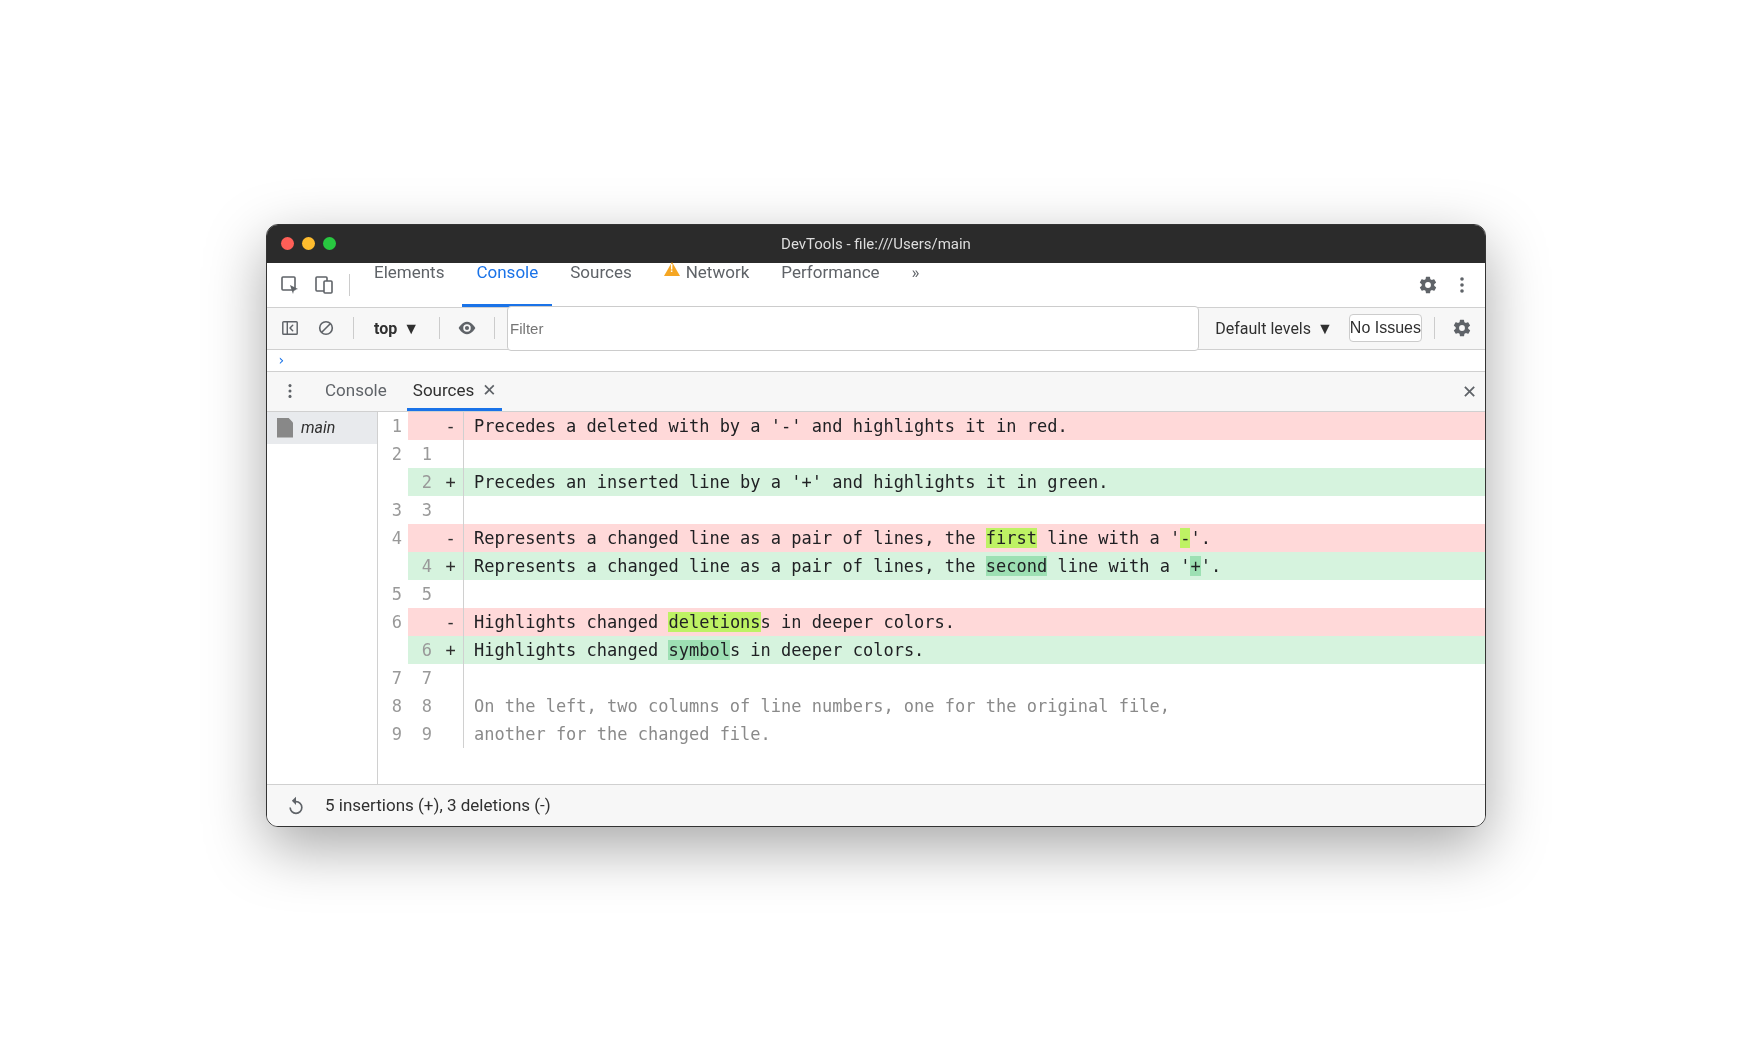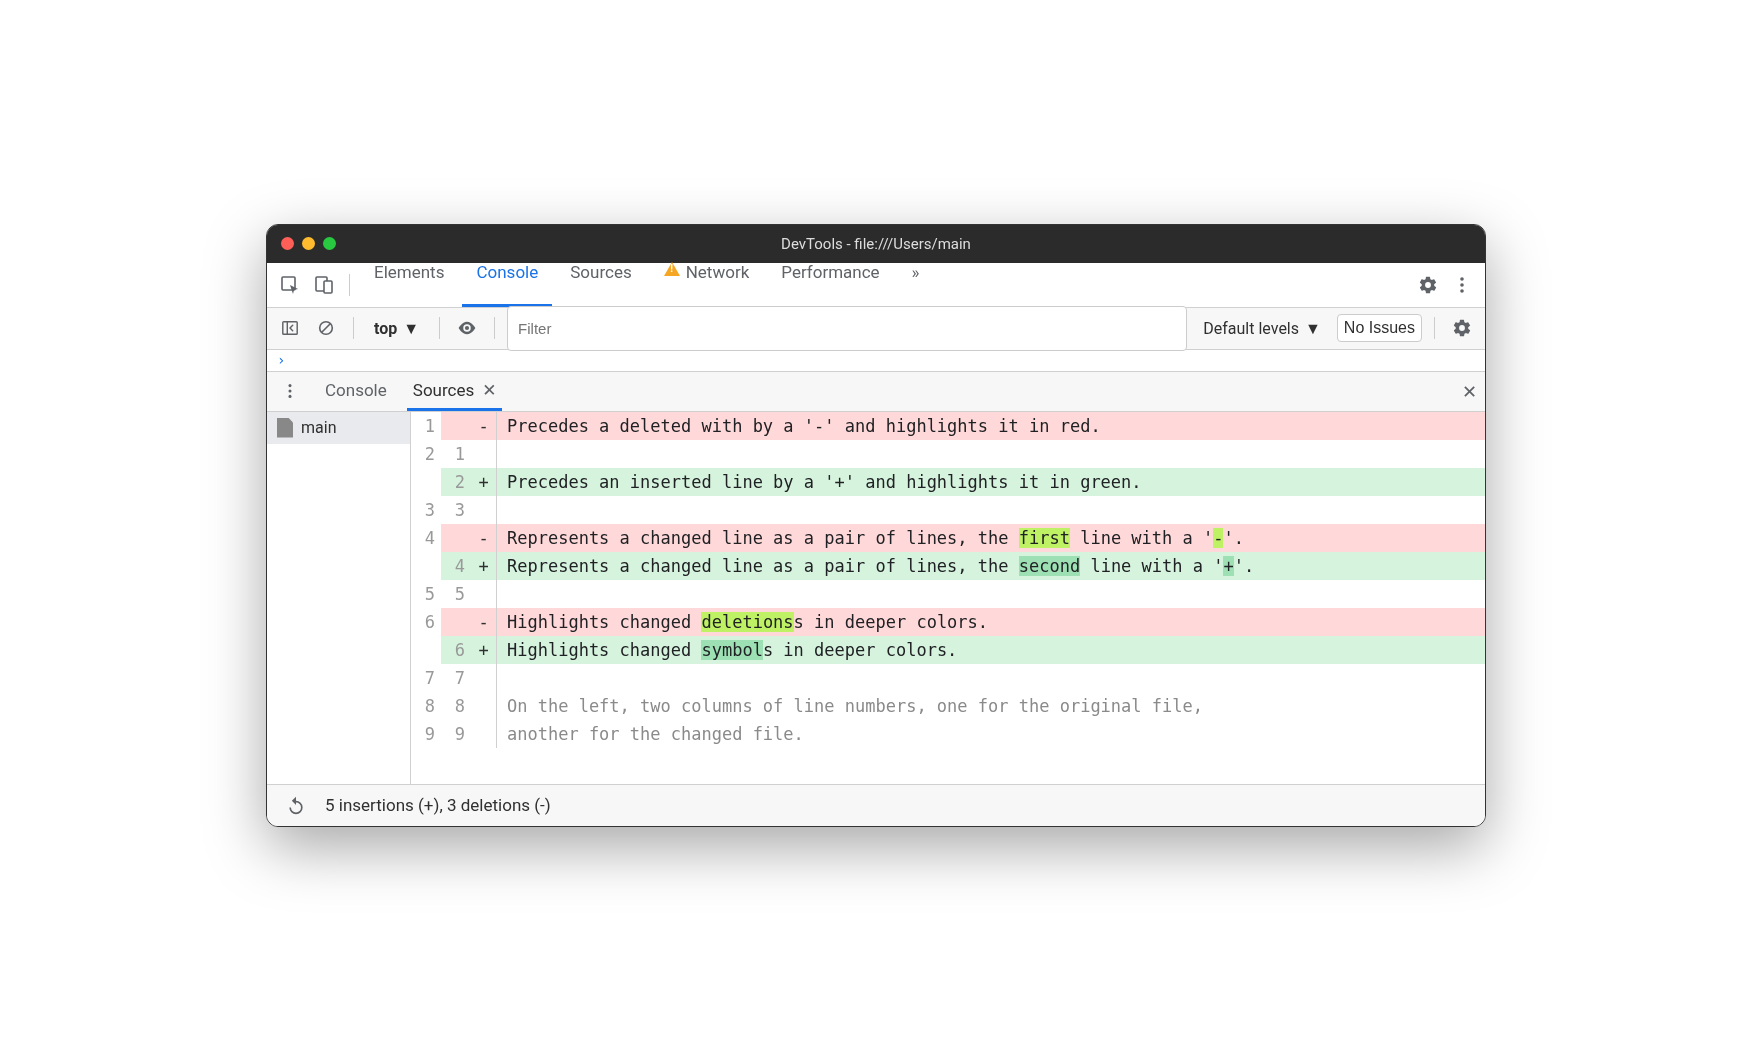--- a/index.html
+++ b/index.html
@@ -110,36 +110,36 @@
     font-size: 16px;
     gap: 6px;
     cursor: pointer;
     font-weight: bold;
   }
   .filter-input {
     flex: 1;
     height: 45px;
     border: 1px solid #ccc;
     border-radius: 4px;
-    padding: 0 10px;
+    padding: 0 2px;
     font-size: 15px;
     background: #fff;
   }
   .levels {
     display: flex; align-items: center;
     padding: 0 10px;
     color: #303030;
     font-size: 16px;
     gap: 6px;
     cursor: pointer;
   }
   .issues-btn {
     border: 1px solid #ccc;
     border-radius: 4px;
-    padding: 4px 6px;
+    padding: 4px 0;
     font-size: 16px;
     color: #303030;
     background: #fff;
     cursor: pointer;
   }
   .prompt-row {
     height: 22px;
     padding-left: 10px;
     color: #1a73e8;
     font-family: Menlo, Consolas, monospace;
@@ -170,23 +170,24 @@
     color: #303030;
     border-bottom-color: #1a73e8;
   }
   .close-x { color:#5f6368; cursor:pointer; }
   
   .body-split {
     display: flex;
     height: 372px;
   }
   .file-list {
-    width: 144px;
+    width: 111px;
     border-right: 1px solid #d0d0d0;
     background: #fff;
+    font-style: italic;
   }
   .file-item {
     display: flex;
     align-items: center;
     gap: 8px;
     height: 32px;
     padding: 0 10px;
     font-size: 16px;
     color: #303030;
     background: #e8eaed;

